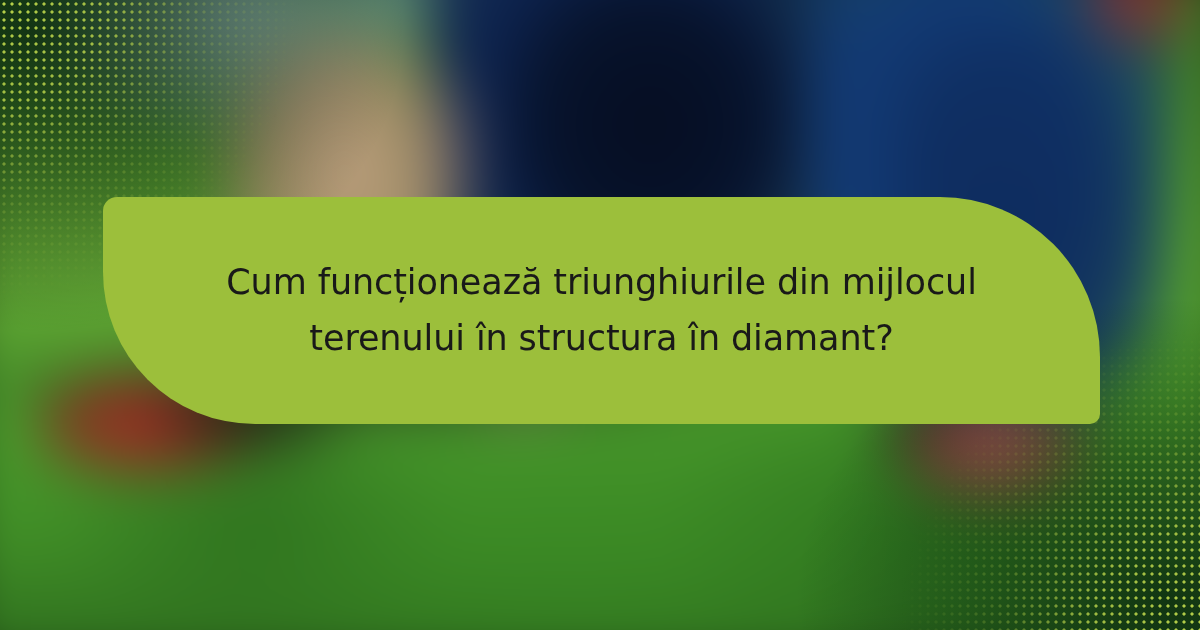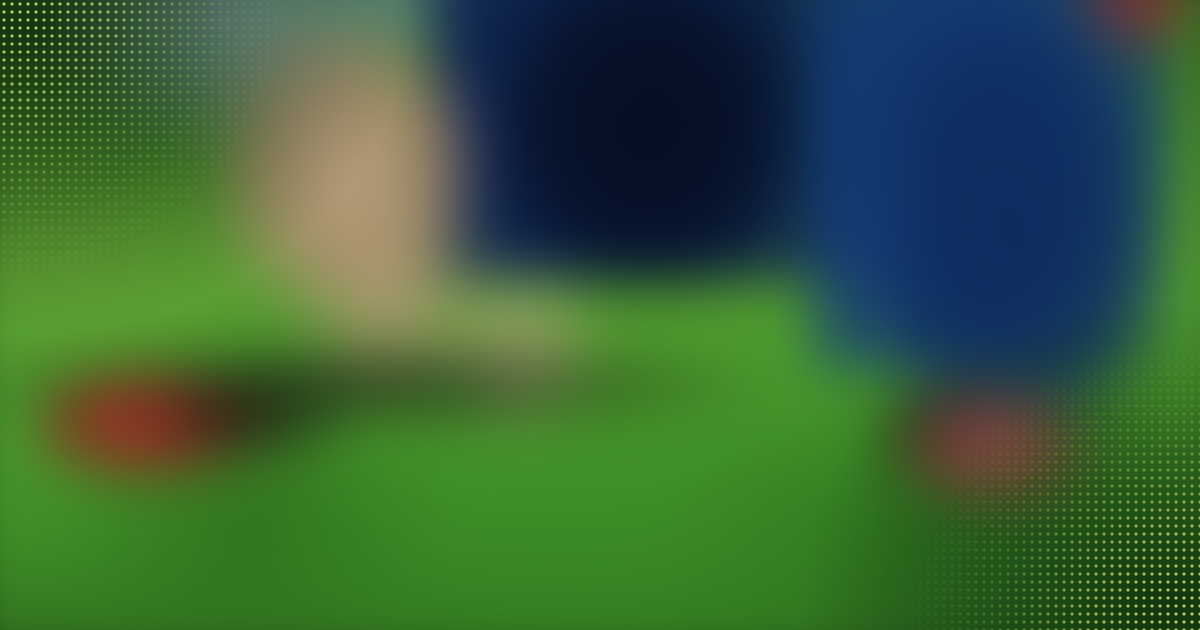--- a/index.html
+++ b/index.html
@@ -220,14 +220,17 @@
     <div class="boot-right-dark"></div>
     <div class="boot-right"></div>
     <div class="red-accent-top"></div>
   </div>
 
   <div class="vignette"></div>
 
   <div class="halftone tl"></div>
   <div class="halftone br"></div>
 
+  <div class="card">
+    <div class="card-text">Cum funcționează triunghiurile din mijlocul terenului în structura în diamant?</div>
+  </div>
 
 </div>
 
 </body></html>

